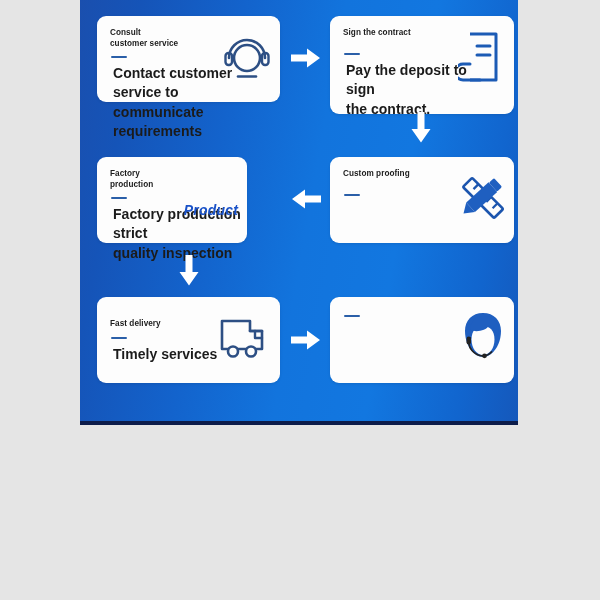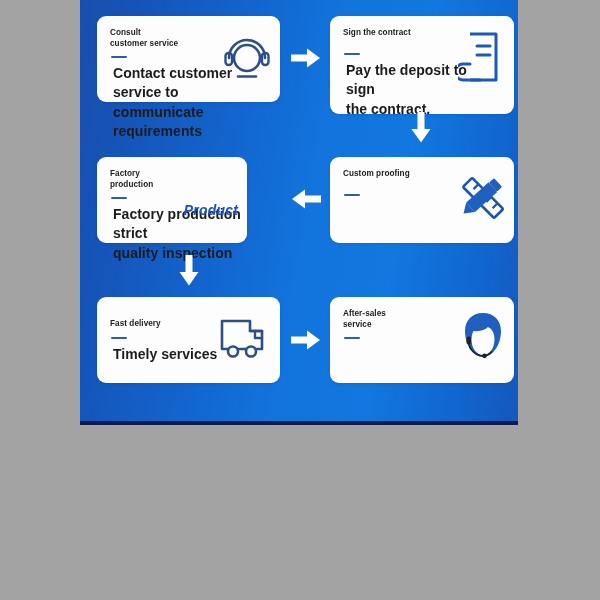--- a/index.html
+++ b/index.html
@@ -11,21 +11,21 @@
     width: 600px;
     height: 600px;
     font-family: "Liberation Sans", sans-serif;
     overflow: hidden;
   }
 
   #canvas {
     position: relative;
     width: 600px;
     height: 600px;
-    background: #a3a3a3;
+    background: #e5e5e5;
   }
 
   
   #panel {
     position: absolute;
     left: 80px;
     top: 0px;
     width: 438px;
     height: 425px;
     background:
@@ -250,24 +250,20 @@
     </div>
 
     <div class="arrow" style="left:211px; top:330px; width:30px; height:20px;">
       <svg width="30" height="20" viewBox="0 0 30 20">
         <path d="M0 6.5 H16 V0.5 L29 10 L16 19.5 V13.5 H0 Z" fill="#ffffff"></path>
       </svg>
     </div>
 
     <div class="card" style="left:250px; top:297px; width:184px; height:86px;">
       <div class="card-text">
-        <div class="title">
-          <span>After-sales</span><br>
-          <span>service</span>
-        </div>
         <div class="dash"></div>
       </div>
 
       <div class="card-icon" style="left:128px; top:12px; width:50px; height:56px;">
         <svg width="50" height="56" viewBox="0 0 50 56" fill="none">
 
           <path d="M25 4 C36 4 43 11.5 43 22 C43 31 39.5 40 33 45 C30.5 47 27.8 48 25 48 C22.2 48 19.5 47 17 45 C10.5 40 7 31 7 22 C7 11.5 14 4 25 4 Z" fill="#1f5fc0"></path>
 
           <path d="M25 17 C32 17 36.5 22 36.5 30.5 C36.5 39 31.5 46 25 46 C18.5 46 13.5 39 13.5 30.5 C13.5 22 18 17 25 17 Z" fill="#fdfdfd"></path>
 

